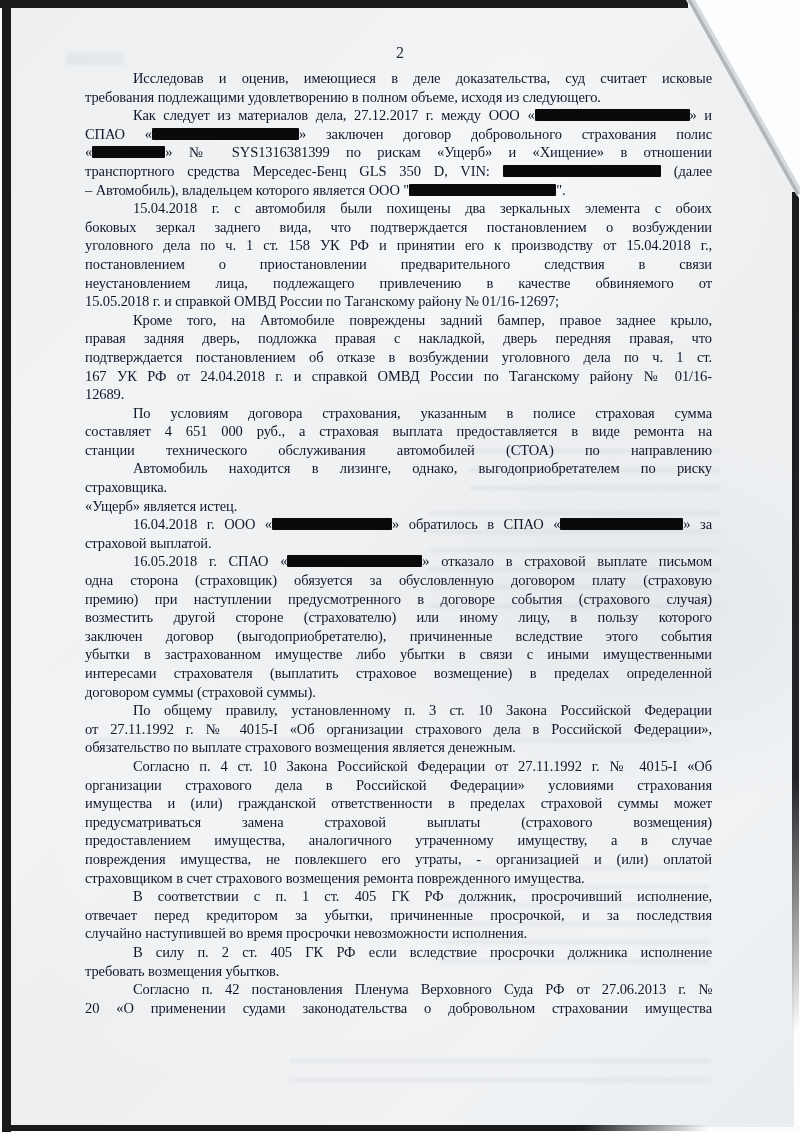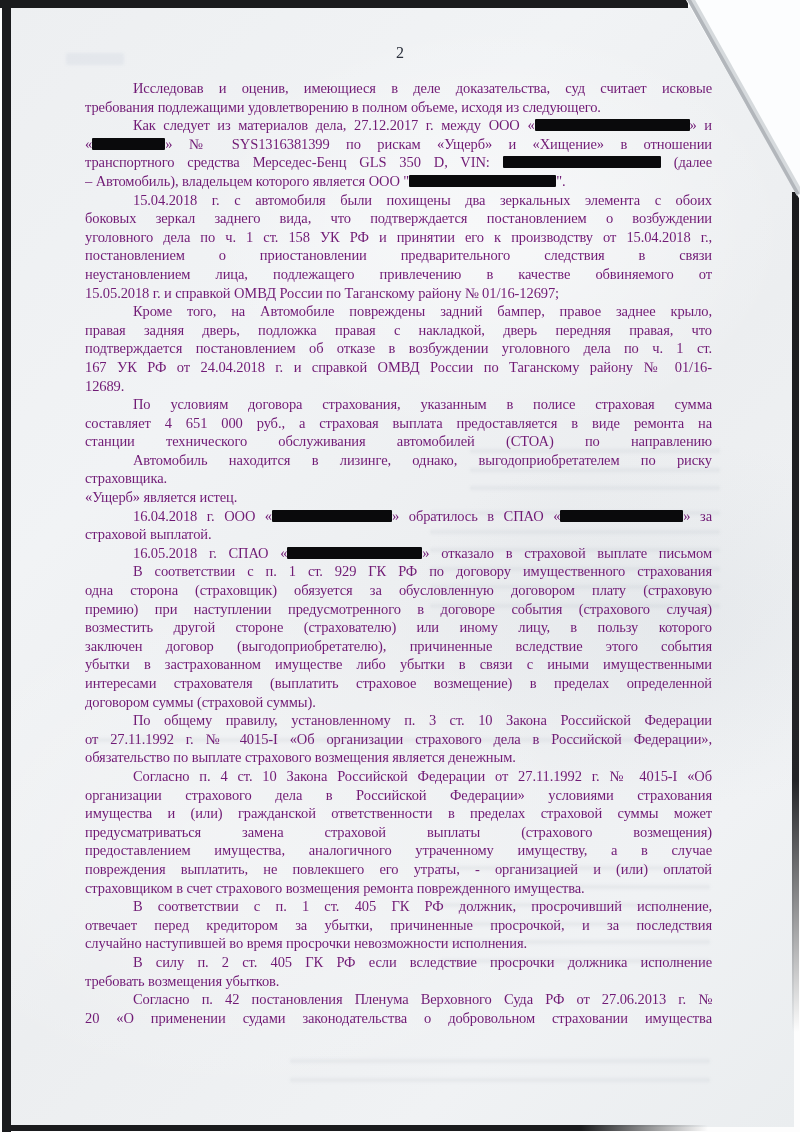--- a/index.html
+++ b/index.html
@@ -29,22 +29,22 @@
                   background: linear-gradient(180deg, #1a1b1d 0%, #232427 70%, rgba(26,27,29,0)); }
   
   .fold { position: absolute; left: 684px; top: 0; width: 116px; height: 200px; }
   
   .pageno {
     position: absolute; left: 0; top: 44px; width: 800px;
     text-align: center; font-size: 16px; color: #2b303c;
   }
   
   .textcol {
-    position: absolute; left: 85px; top: 79px; width: 627px;
-    font-size: 14.5px; color: #701a75; letter-spacing: -0.1px;
+    position: absolute; left: 85px; top: 69px; width: 627px;
+    font-size: 14.5px; color: #0f172a; letter-spacing: -0.1px;
   }
   .line {
     height: 18.6px; line-height: 18.6px; overflow: hidden;
     text-align: justify; text-align-last: left;
   }
   .line.just { text-align-last: justify; }
   .line.indent { padding-left: 48px; }
   .redact {
     display: inline-block; height: 12px; background: #0a0a0c;
     vertical-align: -1px; border-radius: 1px;
@@ -85,20 +85,21 @@
     <line x1="6" y1="-2" x2="116" y2="194" stroke="#d6dadd" stroke-width="7"></line>
     <line x1="4" y1="-2" x2="114" y2="194" stroke="#b2b6bb" stroke-width="3.5"></line>
   </svg>
 
   <div class="pageno">2</div>
 
   <div class="textcol">
       <div class="line indent just">Исследовав и оценив, имеющиеся в деле доказательства, суд считает исковые</div>
       <div class="line">требования подлежащими удовлетворению в полном объеме, исходя из следующего.</div>
       <div class="line indent just">Как следует из материалов дела, 27.12.2017 г. между ООО «<span class="redact" style="width: 155px;"></span>» и</div>
+      <div class="line just">СПАО «<span class="redact" style="width: 147px;"></span>» заключен договор добровольного страхования полис</div>
       <div class="line just">«<span class="redact" style="width: 73px;"></span>» № SYS1316381399 по рискам «Ущерб» и «Хищение» в отношении</div>
       <div class="line just">транспортного средства Мерседес-Бенц GLS 350 D, VIN: <span class="redact" style="width: 158px;"></span> (далее</div>
       <div class="line">– Автомобиль), владельцем которого является ООО "<span class="redact" style="width: 147px;"></span>".</div>
       <div class="line indent just">15.04.2018 г. с автомобиля были похищены два зеркальных элемента с обоих</div>
       <div class="line just">боковых зеркал заднего вида, что подтверждается постановлением о возбуждении</div>
       <div class="line just">уголовного дела по ч. 1 ст. 158 УК РФ и принятии его к производству от 15.04.2018 г.,</div>
       <div class="line just">постановлением о приостановлении предварительного следствия в связи</div>
       <div class="line just">неустановлением лица, подлежащего привлечению в качестве обвиняемого от</div>
       <div class="line">15.05.2018 г. и справкой ОМВД России по Таганскому району № 01/16-12697;</div>
       <div class="line indent just">Кроме того, на Автомобиле повреждены задний бампер, правое заднее крыло,</div>
@@ -108,37 +109,36 @@
       <div class="line">12689.</div>
       <div class="line indent just">По условиям договора страхования, указанным в полисе страховая сумма</div>
       <div class="line just">составляет 4 651 000 руб., а страховая выплата предоставляется в виде ремонта на</div>
       <div class="line just">станции технического обслуживания автомобилей (СТОА) по направлению</div>
       <div class="line indent just">Автомобиль находится в лизинге, однако, выгодоприобретателем по риску</div>
       <div class="line">страховщика.</div>
       <div class="line">«Ущерб» является истец.</div>
       <div class="line indent just">16.04.2018 г. ООО «<span class="redact" style="width: 120px;"></span>» обратилось в СПАО «<span class="redact" style="width: 123px;"></span>» за</div>
       <div class="line">страховой выплатой.</div>
       <div class="line indent just">16.05.2018 г. СПАО «<span class="redact" style="width: 135px;"></span>» отказало в страховой выплате письмом</div>
-      <div class="line indent just">В соответствии с п. 1 ст. 929 ГК РФ по договору имущественного страхования</div>
       <div class="line just">одна сторона (страховщик) обязуется за обусловленную договором плату (страховую</div>
       <div class="line just">премию) при наступлении предусмотренного в договоре события (страхового случая)</div>
       <div class="line just">возместить другой стороне (страхователю) или иному лицу, в пользу которого</div>
       <div class="line just">заключен договор (выгодоприобретателю), причиненные вследствие этого события</div>
       <div class="line just">убытки в застрахованном имуществе либо убытки в связи с иными имущественными</div>
       <div class="line just">интересами страхователя (выплатить страховое возмещение) в пределах определенной</div>
       <div class="line">договором суммы (страховой суммы).</div>
       <div class="line indent just">По общему правилу, установленному п. 3 ст. 10 Закона Российской Федерации</div>
       <div class="line just">от 27.11.1992 г. № 4015-I «Об организации страхового дела в Российской Федерации»,</div>
       <div class="line">обязательство по выплате страхового возмещения является денежным.</div>
       <div class="line indent just">Согласно п. 4 ст. 10 Закона Российской Федерации от 27.11.1992 г. № 4015-I «Об</div>
       <div class="line just">организации страхового дела в Российской Федерации» условиями страхования</div>
       <div class="line just">имущества и (или) гражданской ответственности в пределах страховой суммы может</div>
       <div class="line just">предусматриваться замена страховой выплаты (страхового возмещения)</div>
       <div class="line just">предоставлением имущества, аналогичного утраченному имуществу, а в случае</div>
-      <div class="line just">повреждения выплатить, не повлекшего его утраты, - организацией и (или) оплатой</div>
+      <div class="line just">повреждения имущества, не повлекшего его утраты, - организацией и (или) оплатой</div>
       <div class="line">страховщиком в счет страхового возмещения ремонта поврежденного имущества.</div>
       <div class="line indent just">В соответствии с п. 1 ст. 405 ГК РФ должник, просрочивший исполнение,</div>
       <div class="line just">отвечает перед кредитором за убытки, причиненные просрочкой, и за последствия</div>
       <div class="line">случайно наступившей во время просрочки невозможности исполнения.</div>
       <div class="line indent just">В силу п. 2 ст. 405 ГК РФ если вследствие просрочки должника исполнение</div>
       <div class="line">требовать возмещения убытков.</div>
       <div class="line indent just">Согласно п. 42 постановления Пленума Верховного Суда РФ от 27.06.2013 г. №</div>
       <div class="line just">20 «О применении судами законодательства о добровольном страховании имущества</div>
     </div>
 

